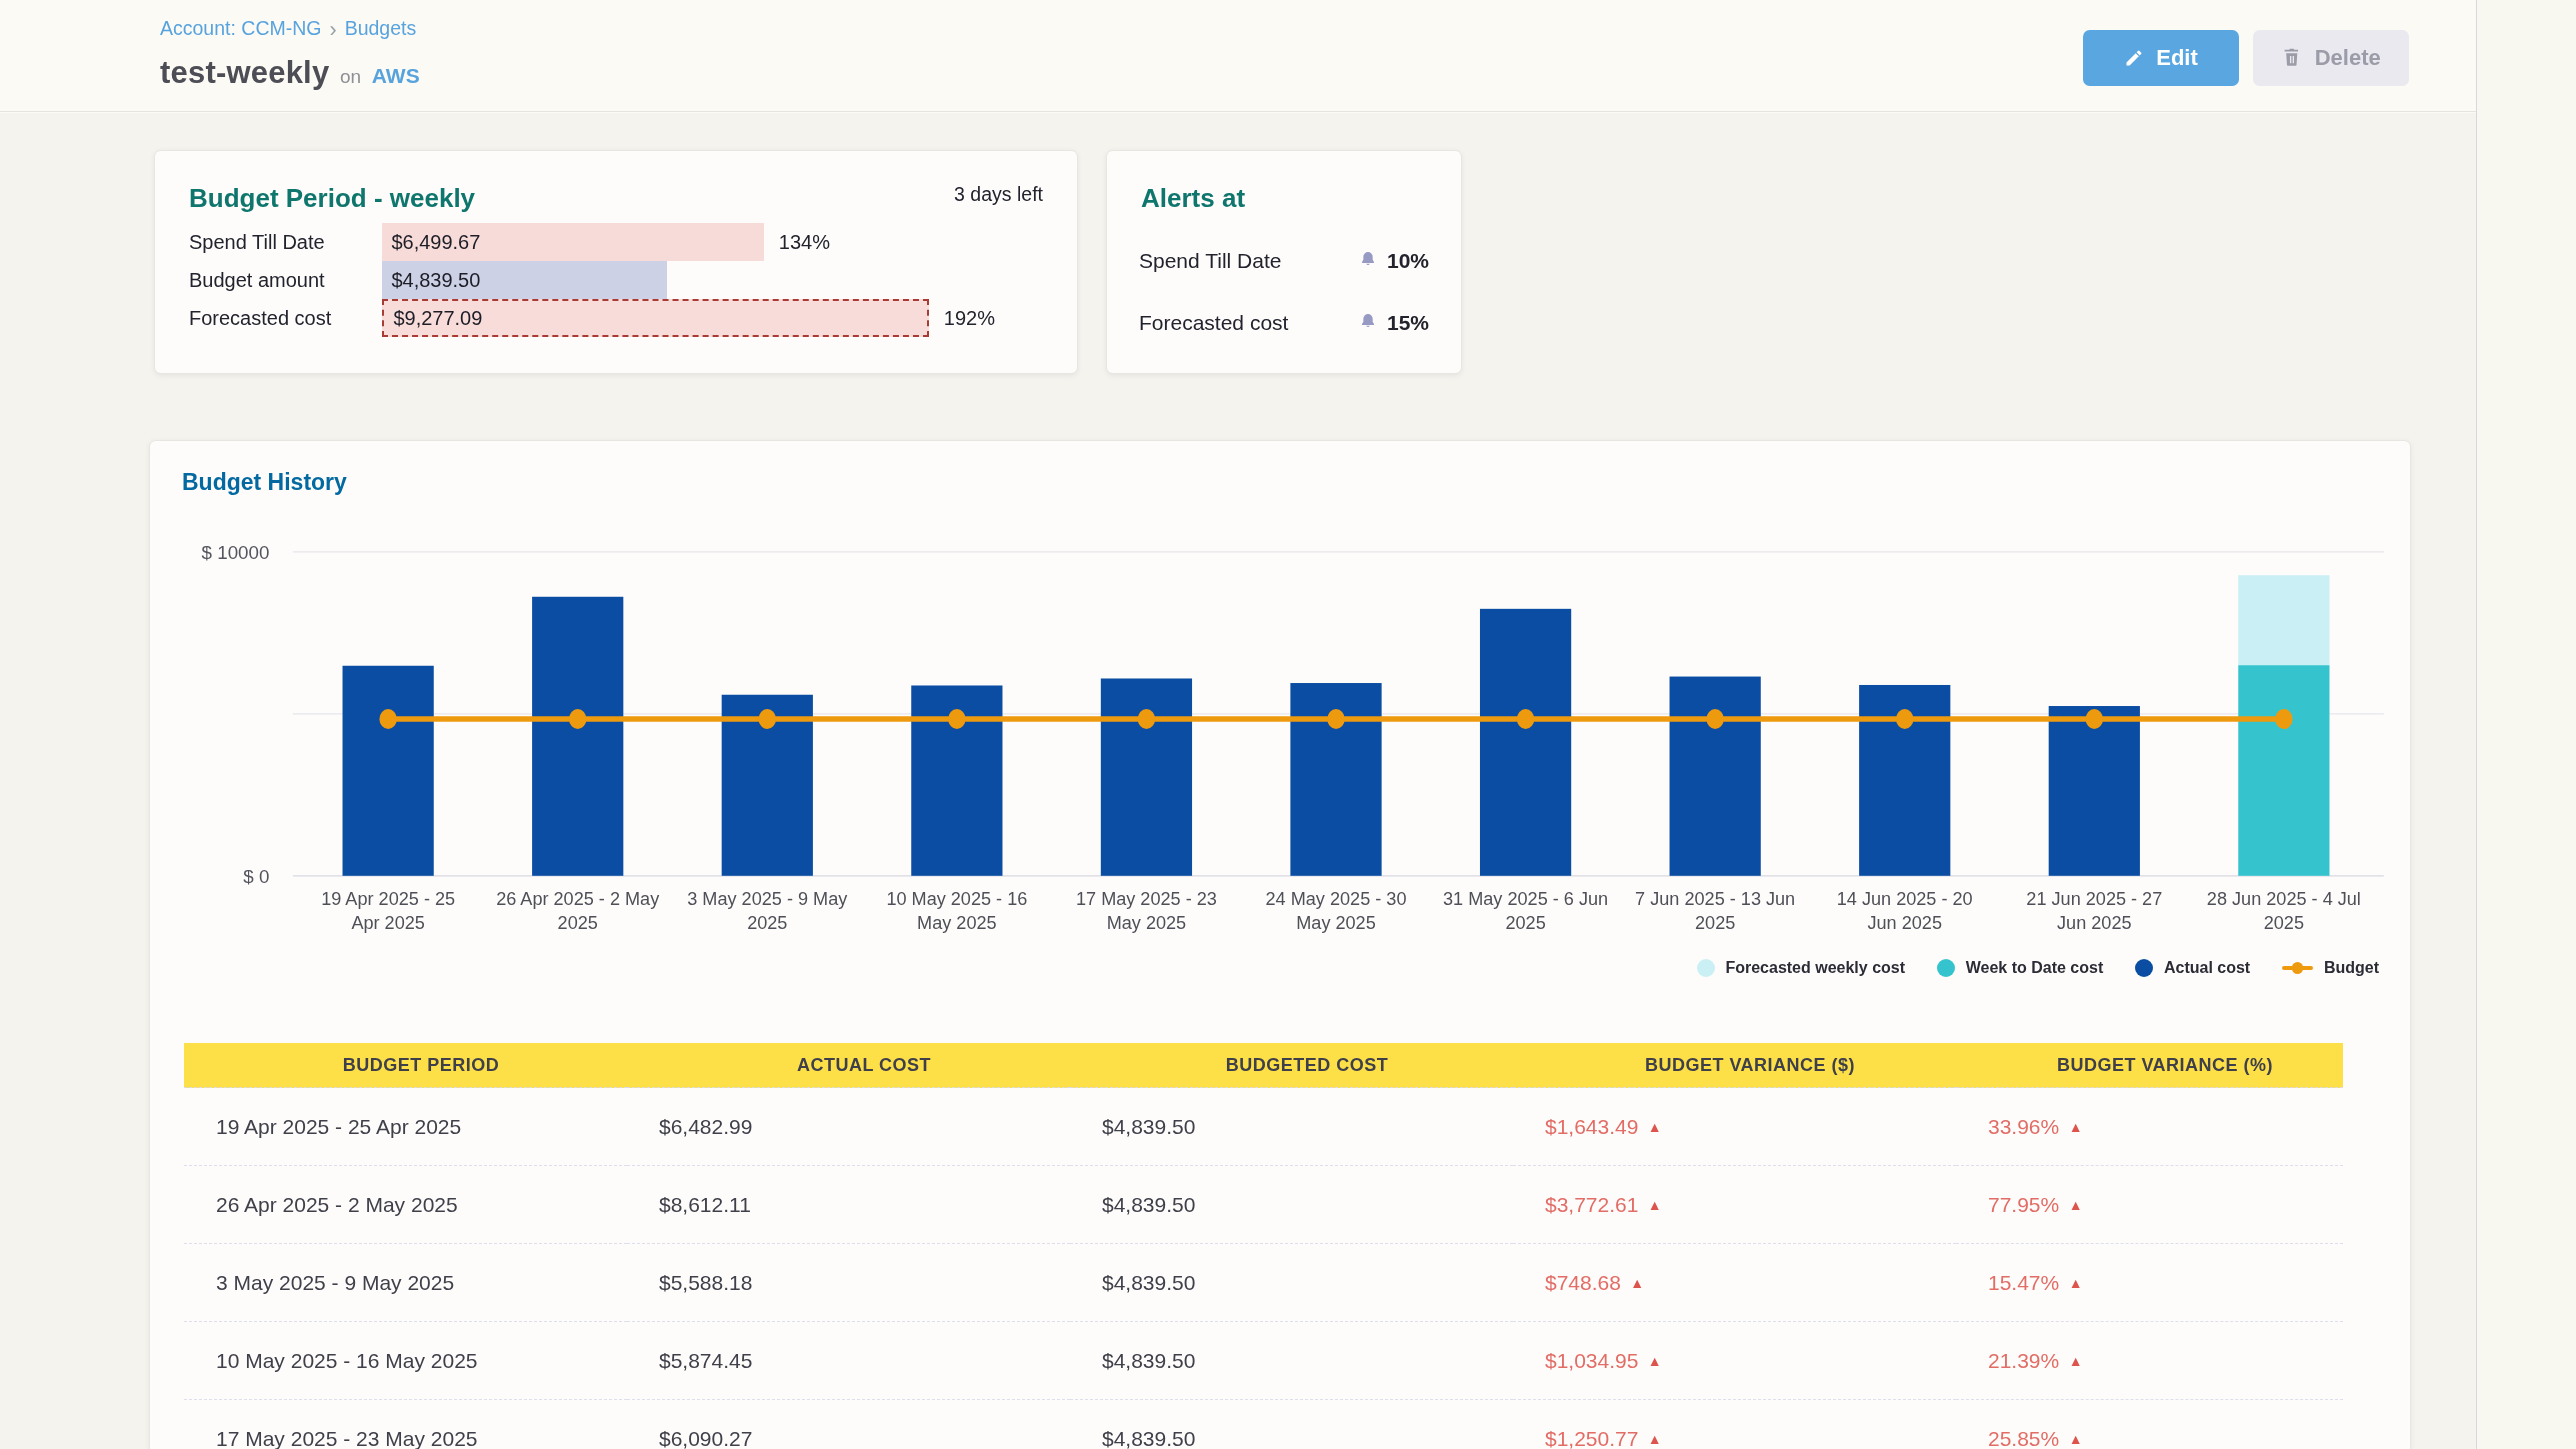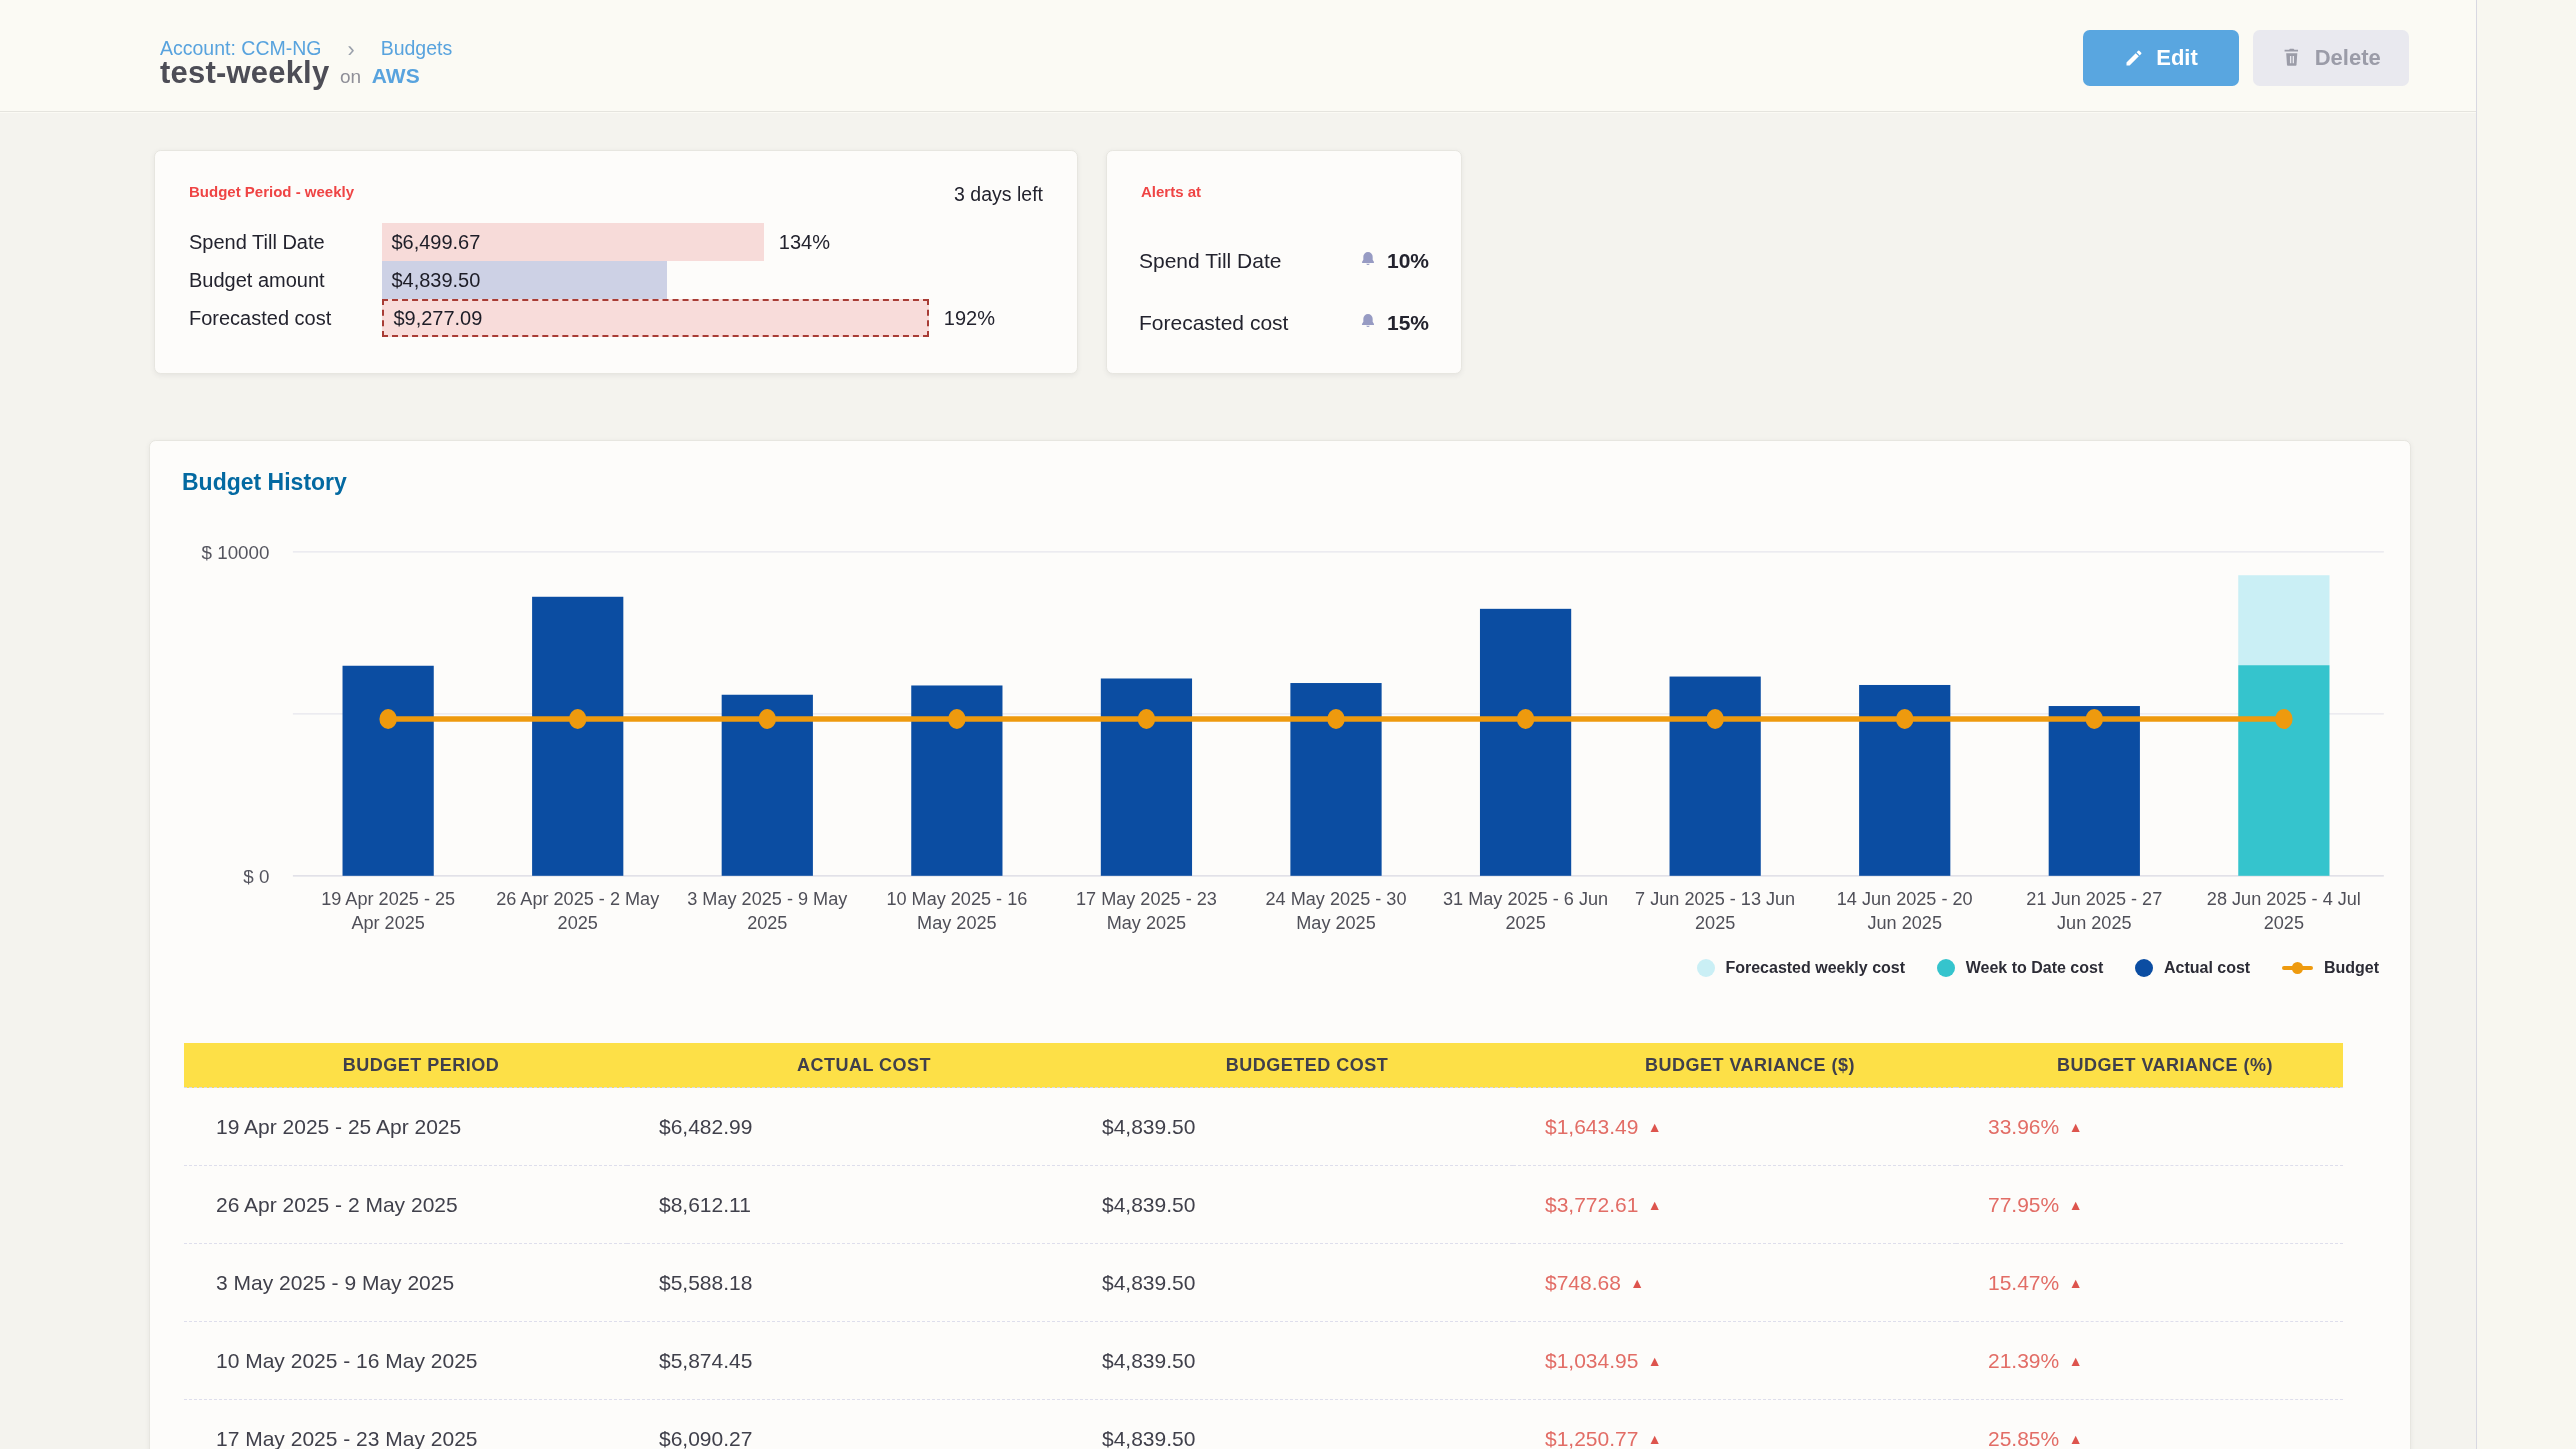--- a/index.html
+++ b/index.html
@@ -5,42 +5,42 @@
   html,body{margin:0;padding:0;width:2576px;height:1449px;overflow:hidden;
     background:#f4f3ee;font-family:"Liberation Sans","DejaVu Sans",sans-serif;
     -webkit-font-smoothing:antialiased;}
   .main{position:absolute;left:0;top:0;width:2476px;height:1449px;background:#fbfaf4;}
   .right-strip{position:absolute;left:2476px;top:0;width:100px;height:1449px;
     background:#f8f7f0;border-left:1.3px solid #d8d8e2;}
   .header-divider{position:absolute;left:0;top:111px;width:2476px;height:1.3px;background:#e5e4de;}
   .content{position:absolute;left:0;top:113px;width:2476px;height:1336px;background:#f4f3ee;}
 
   
-  .breadcrumb{position:absolute;left:160px;top:17.4px;display:flex;align-items:flex-end;gap:26px;font-size:19.5px;margin-top:20px;}
+  .breadcrumb{position:absolute;left:160px;top:17.4px;display:flex;align-items:flex-end;gap:8px;font-size:19.5px;}
   .crumb-link{color:#58a3de;text-decoration:none;cursor:pointer;}
   .crumb-sep{color:#9aa0ab;font-size:21.5px;line-height:19.5px;}
   .page-title-row{position:absolute;left:160px;top:55px;display:flex;align-items:baseline;gap:10.7px;}
   .page-title{font-size:31px;font-weight:700;color:#4d4d56;letter-spacing:0.2px;}
   .title-on{font-size:19px;color:#8f8f98;}
   .title-platform{font-size:21px;font-weight:700;color:#58a3de;}
 
   .btn{position:absolute;top:30px;height:56px;border-radius:6.7px;display:flex;align-items:center;
     justify-content:center;gap:12px;font-size:22px;font-weight:600;cursor:pointer;border:none;}
   .btn-edit{left:2083px;width:156px;background:#59a6e0;color:#ffffff;}
   .btn-delete{left:2253px;width:156px;background:#e9e9ef;color:#9b9ca8;}
   .btn svg{display:block;}
 
   
   .card{position:absolute;background:#fdfcfa;border:1.3px solid #e7e6e0;border-radius:6.7px;
     box-shadow:0 1.3px 5.4px rgba(50,50,70,.07);box-sizing:border-box;}
   #bp-card{left:154px;top:37px;width:924px;height:224px;}
   #alerts-card{left:1106px;top:37px;width:356px;height:224px;}
   #history-card{left:149px;top:327px;width:2262px;height:1073px;}
 
-  .card-title{position:absolute;left:34px;top:32px;font-size:15px;font-weight:600;color:#ef4444;}
+  .card-title{position:absolute;left:34px;top:32px;font-size:26px;font-weight:600;color:#0f766e;}
   .days-left{position:absolute;right:34px;top:32px;font-size:19.5px;font-weight:500;color:#23232e;}
 
   
   .bp-rows{position:absolute;left:34px;top:72px;right:30px;}
   .bp-row{display:flex;align-items:center;height:38px;}
   .bp-label{flex:0 0 193px;font-size:20px;color:#23232e;}
   .bp-track{flex:1;display:flex;align-items:center;height:38px;}
   .bp-bar{height:38px;display:flex;align-items:center;box-sizing:border-box;}
   .bp-bar span{padding-left:9.4px;font-size:20px;color:#1d1d27;white-space:nowrap;}
   .bp-spend{background:#f7dbd9;}

